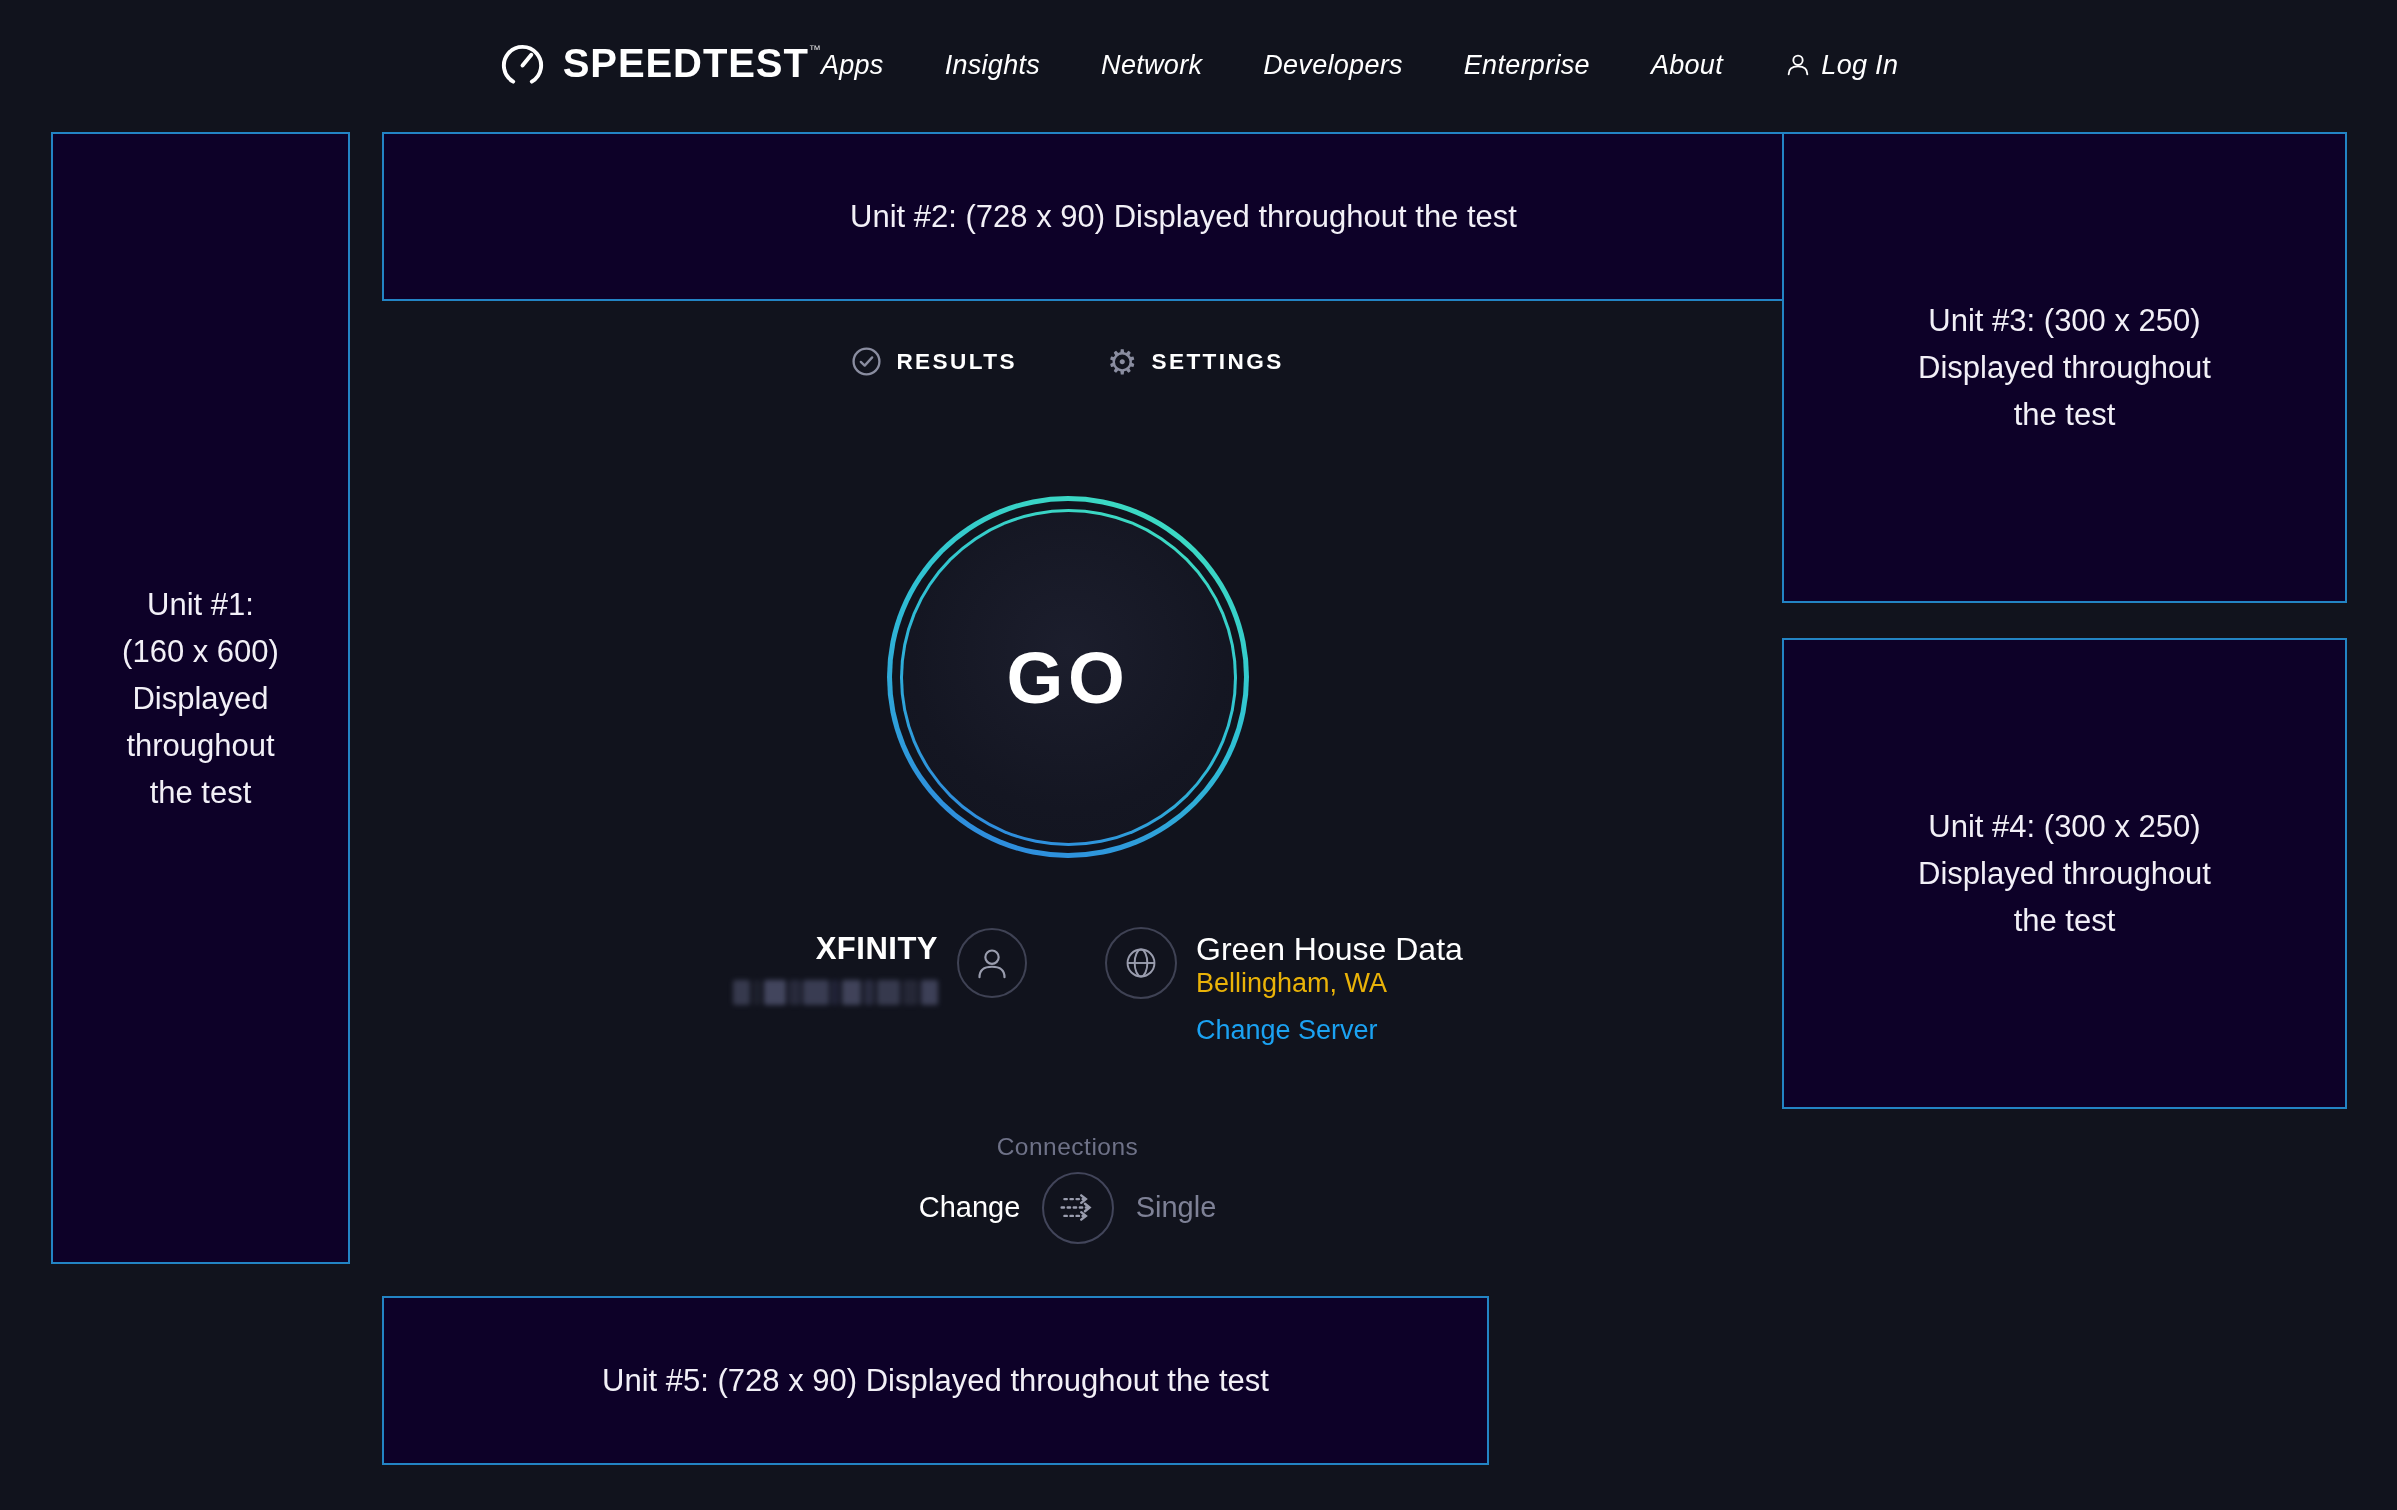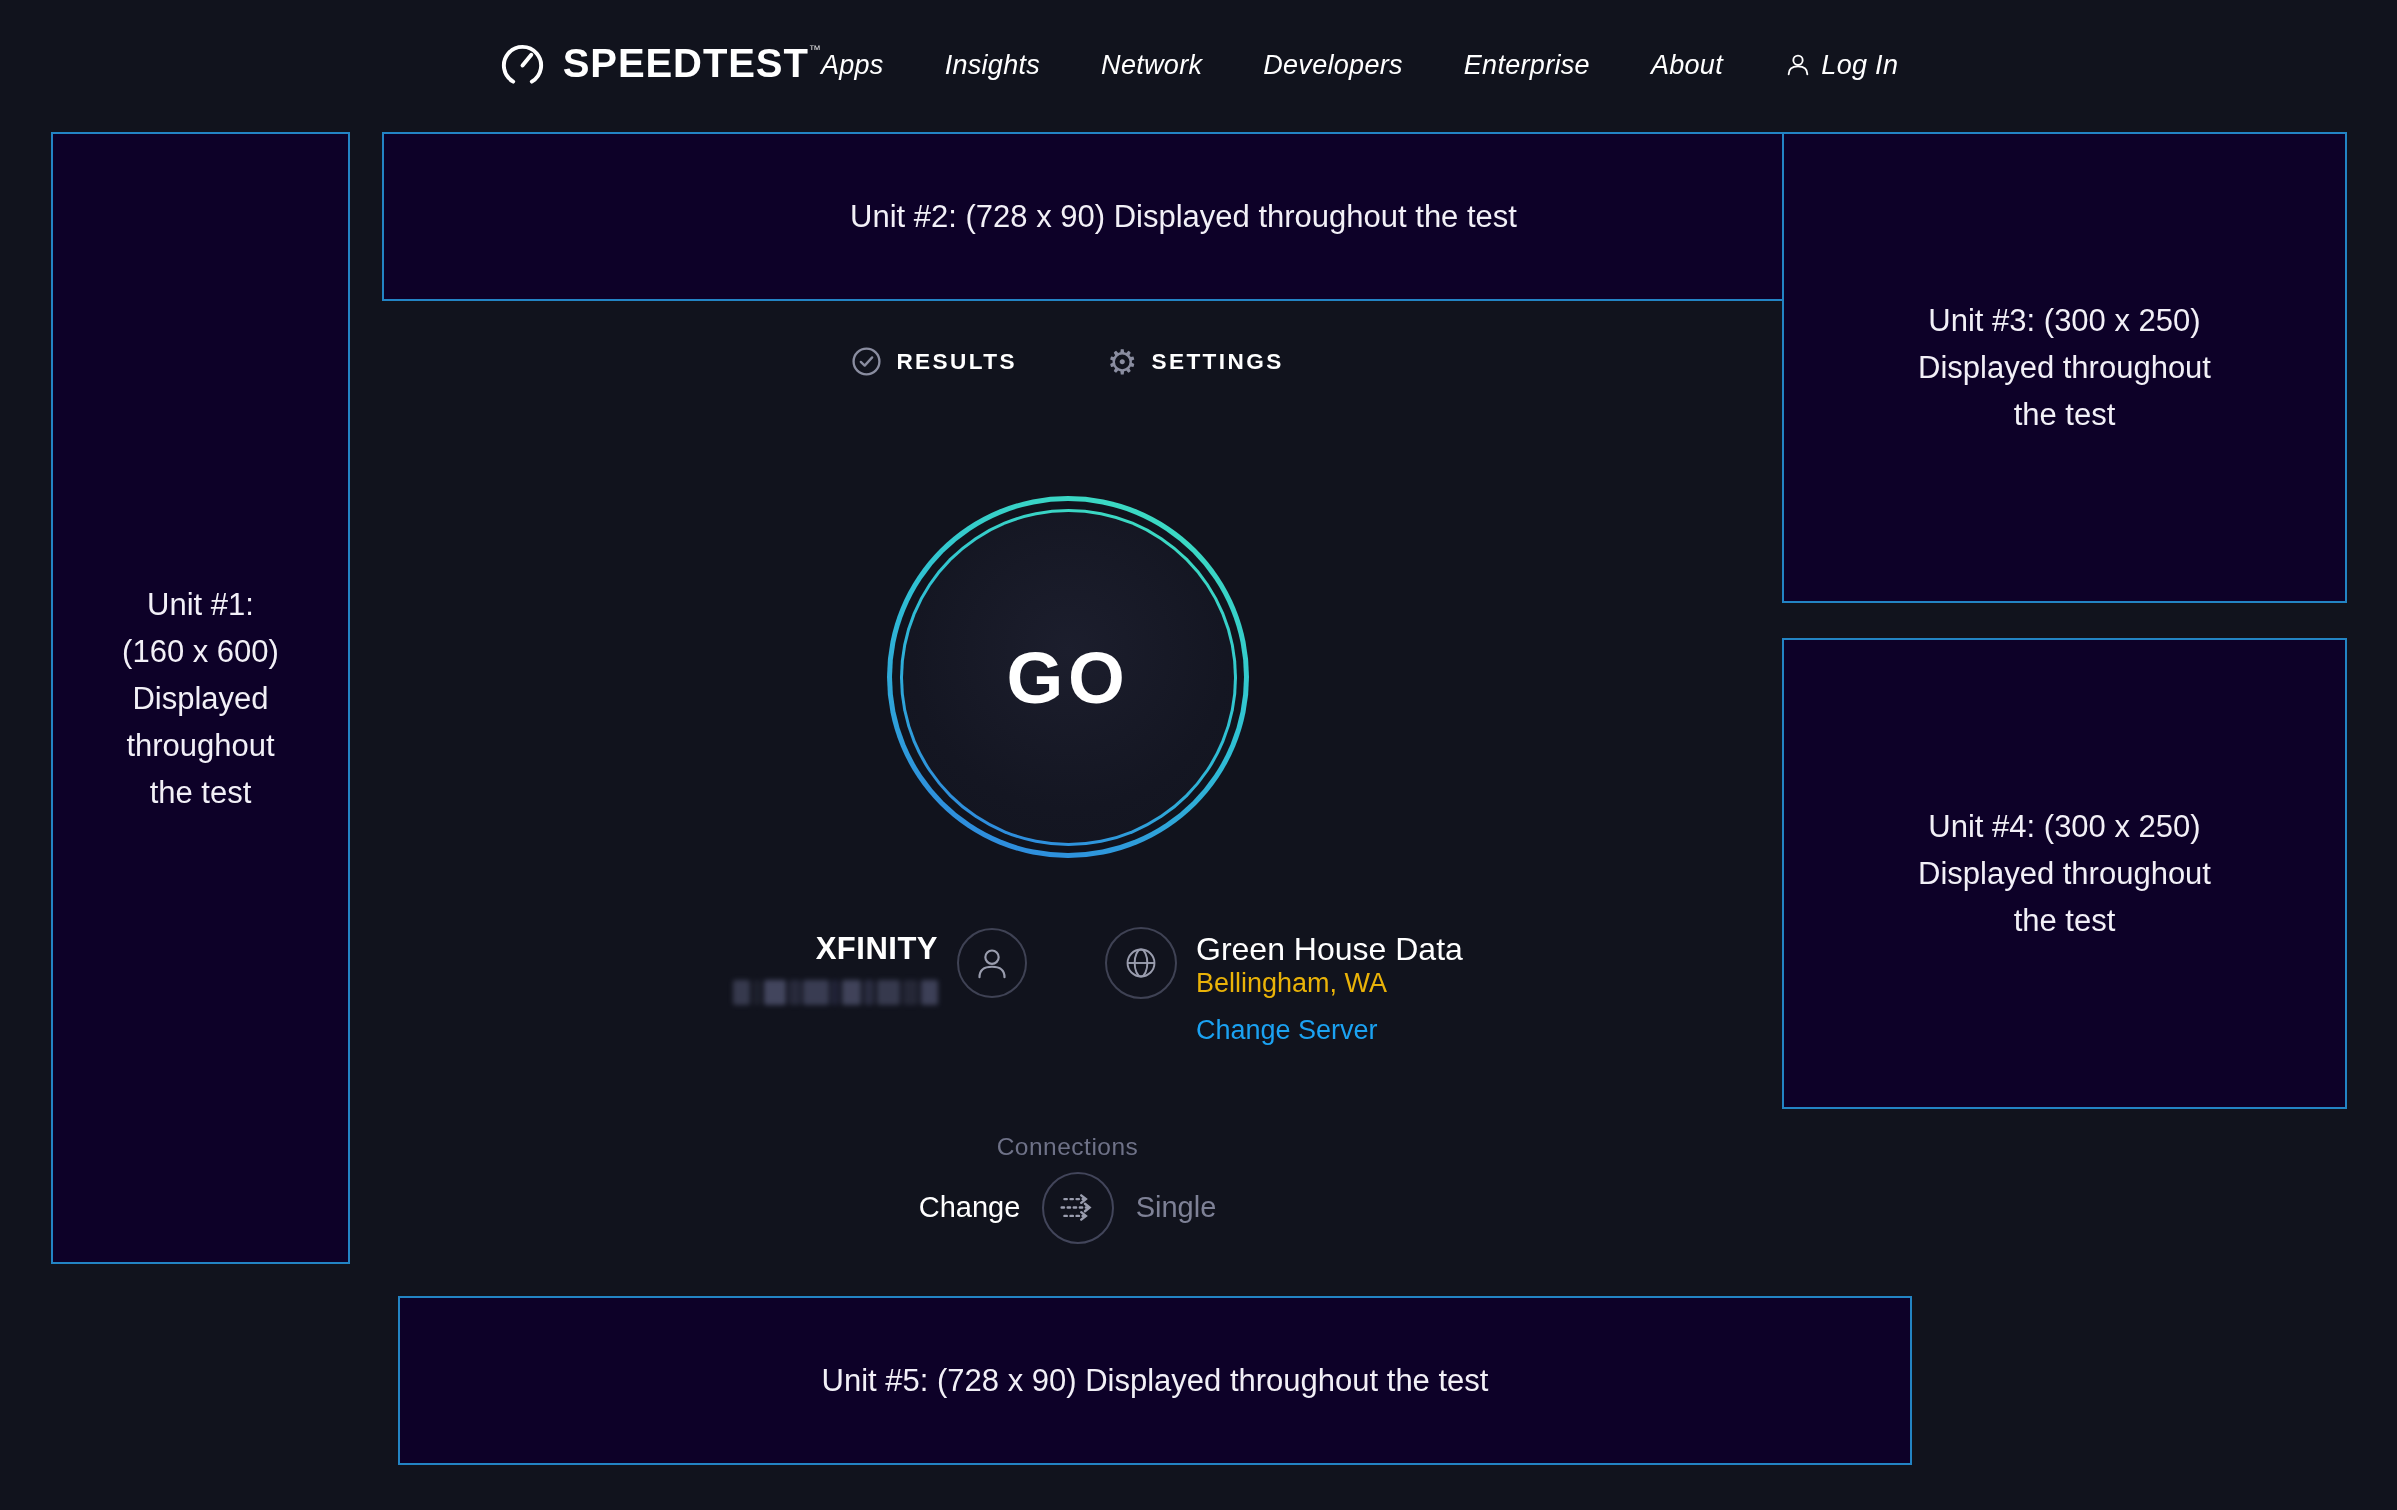--- a/index.html
+++ b/index.html
@@ -37,21 +37,21 @@
     background:#0d0128;
     border:2.8px solid #2384c4;
     display:flex; align-items:center; justify-content:center;
     text-align:center;
   }
   .ad-text { color:#f2f0f7; font-size:31px; line-height:47px; font-weight:400; }
   .ad--u1 { left:51px;  top:132px;  width:299px;  height:1132px; }
   .ad--u2 { left:382px; top:132px;  width:1603px; height:169px; }
   .ad--u3 { left:1782px;top:132px;  width:565px;  height:471px; }
   .ad--u4 { left:1782px;top:638px;  width:565px;  height:471px; }
-  .ad--u5 { left:382px; top:1296px; width:1514px; height:169px;margin-left:16px; }
+  .ad--u5 { left:382px; top:1296px; width:1107px; height:169px; }
   .ad--u1 .ad-text { max-width:171px; }
   .ad--u3 .ad-text, .ad--u4 .ad-text { max-width:328px; }
 
   
   .tabs-row {
     position:absolute; left:382px; top:339px; width:1371px; height:45px;
     display:flex; align-items:center; justify-content:center; gap:90px;
   }
   .tab { display:flex; align-items:center; gap:14px; cursor:pointer; }
   .tab-label { font-size:22.6px; font-weight:700; letter-spacing:2.4px; color:#fff; }

